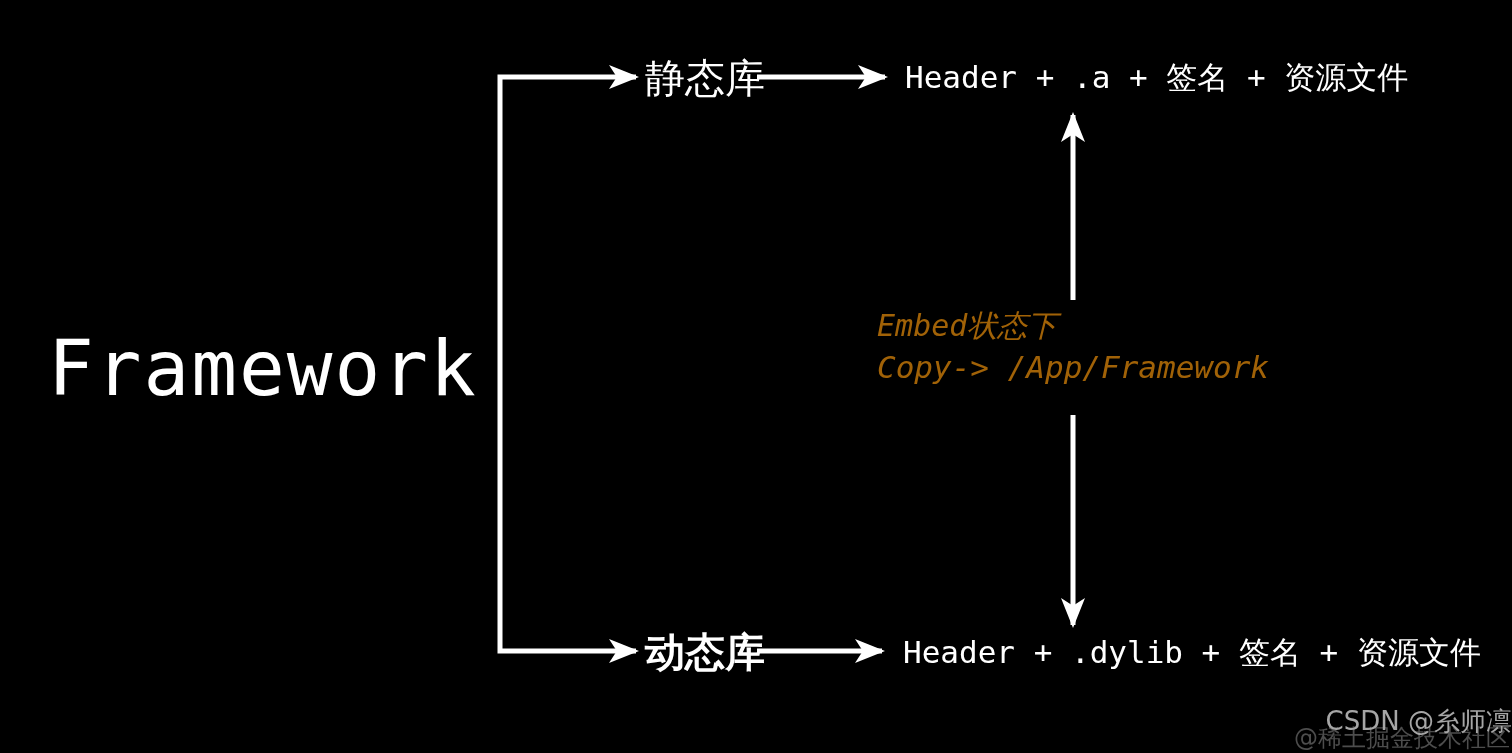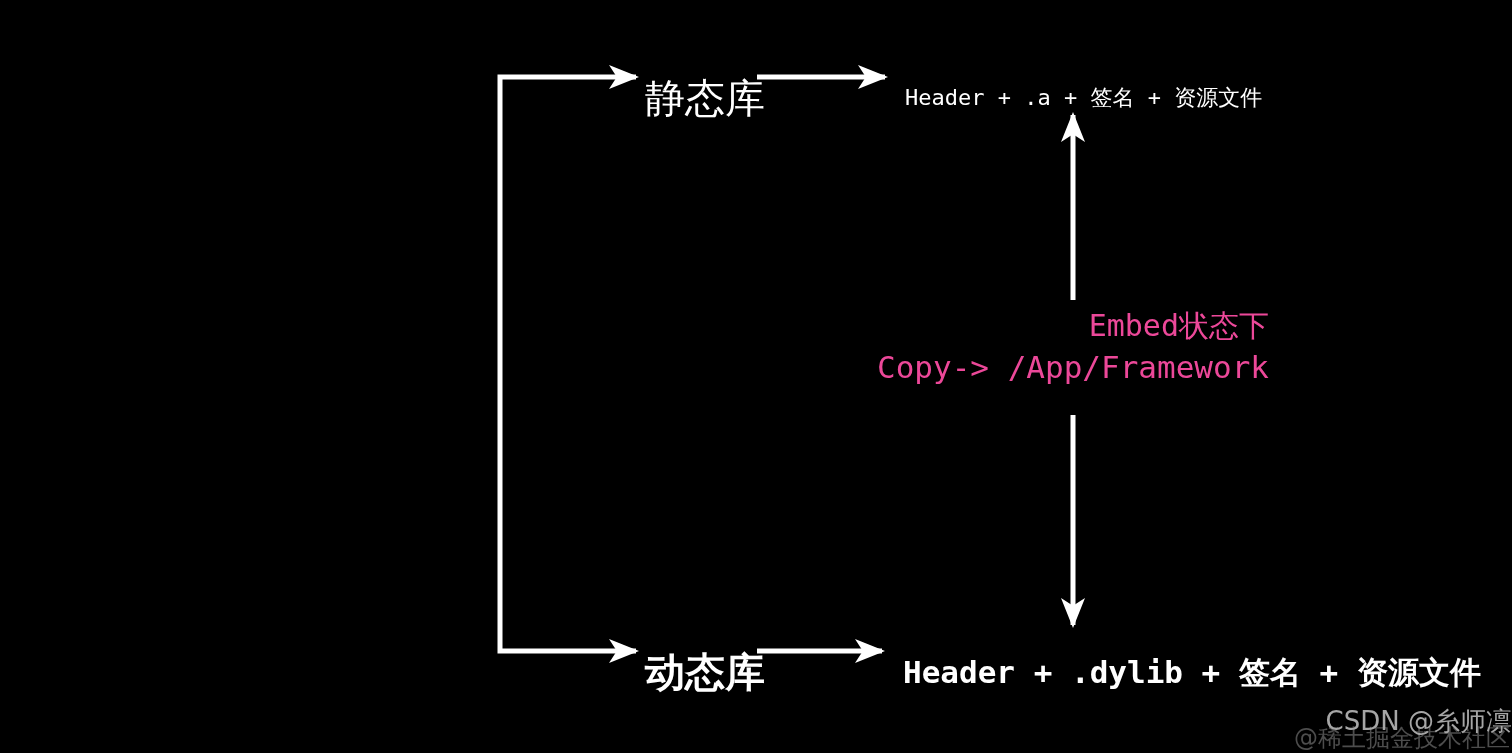--- a/index.html
+++ b/index.html
@@ -20,21 +20,20 @@
     position: absolute;
     left: 0; top: 0;
     width: 1512px;
     height: 753px;
   }
   .label {
     position: absolute;
     color: #ffffff;
     white-space: nowrap;
     transform: translateY(-50%);
-    margin-top: 20px;
   }
   .root-label {
     left: 48px;
     top: 368px;
     font-size: 76px;
     letter-spacing: 2px;
     font-weight: 500;
   }
   .node-static {
     left: 645px;
@@ -43,36 +42,36 @@
   }
   .node-dynamic {
     left: 645px;
     top: 652px;
     font-size: 40px;
     font-weight: bold;
   }
   .result-top {
     left: 905px;
     top: 78px;
-    font-size: 22px;
+    font-size: 31px;
   }
   .result-bottom {
     left: 903px;
     top: 653px;
     font-size: 31px;
-    font-weight: bold;
   }
   .center-note {
     position: absolute;
     left: 1073px;
     top: 347px;
     transform: translate(-50%, -50%);
-    color: #ec4899;
-    text-align: right;
+    color: #a16207;
+    text-align: left;
     white-space: nowrap;
+    font-style: italic;
   }
   .center-note .line1 {
     font-size: 30px;
     line-height: 40px;
   }
   .center-note .line2 {
     font-size: 31px;
     line-height: 42px;
   }
   .watermark {
@@ -109,20 +108,21 @@
 
     <path d="M 757,77 L 885,77" fill="none" stroke="#ffffff" stroke-width="5" marker-end="url(#arrowhead)"></path>
 
     <path d="M 757,651 L 882,651" fill="none" stroke="#ffffff" stroke-width="5" marker-end="url(#arrowhead)"></path>
 
     <path d="M 1073,300 L 1073,115" fill="none" stroke="#ffffff" stroke-width="5" marker-end="url(#arrowhead)"></path>
 
     <path d="M 1073,415 L 1073,625" fill="none" stroke="#ffffff" stroke-width="5" marker-end="url(#arrowhead)"></path>
   </svg>
 
+  <div class="label root-label">Framework</div>
 
   <div class="label node-static">静态库</div>
 
   <div class="label result-top">Header + .a + 签名 + 资源文件</div>
 
   <div class="label node-dynamic">动态库</div>
 
   <div class="label result-bottom">Header + .dylib + 签名 + 资源文件</div>
 
   <div class="center-note">

